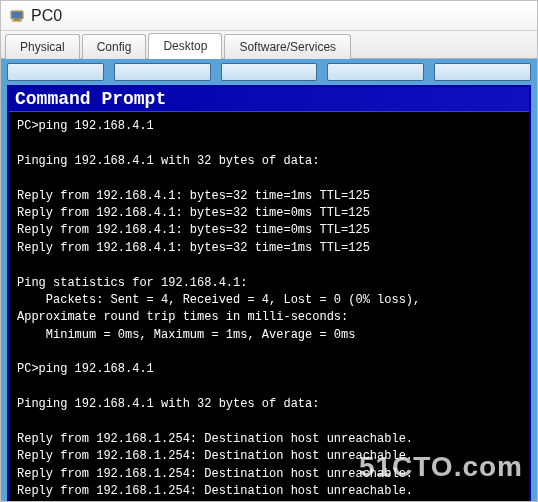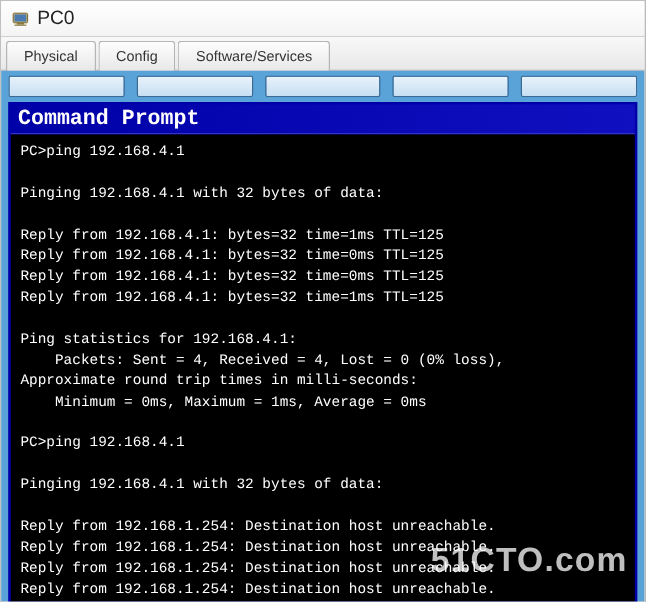--- a/index.html
+++ b/index.html
@@ -142,20 +142,21 @@
         <rect x="5" y="11" width="6" height="1.5" fill="#8a7a40"></rect>
         <rect x="3" y="12.5" width="10" height="1" fill="#8a7a40"></rect>
       </svg>
     </span>
     <span class="title">PC0</span>
   </div>
 
   <div class="tabs">
     <div class="tab">Physical</div>
     <div class="tab">Config</div>
+    <div class="tab active">Desktop</div>
     <div class="tab">Software/Services</div>
   </div>
 
   <div class="content">
     <div class="bg-cards">
       <div class="bg-card"></div>
       <div class="bg-card"></div>
       <div class="bg-card"></div>
       <div class="bg-card"></div>
       <div class="bg-card"></div>

